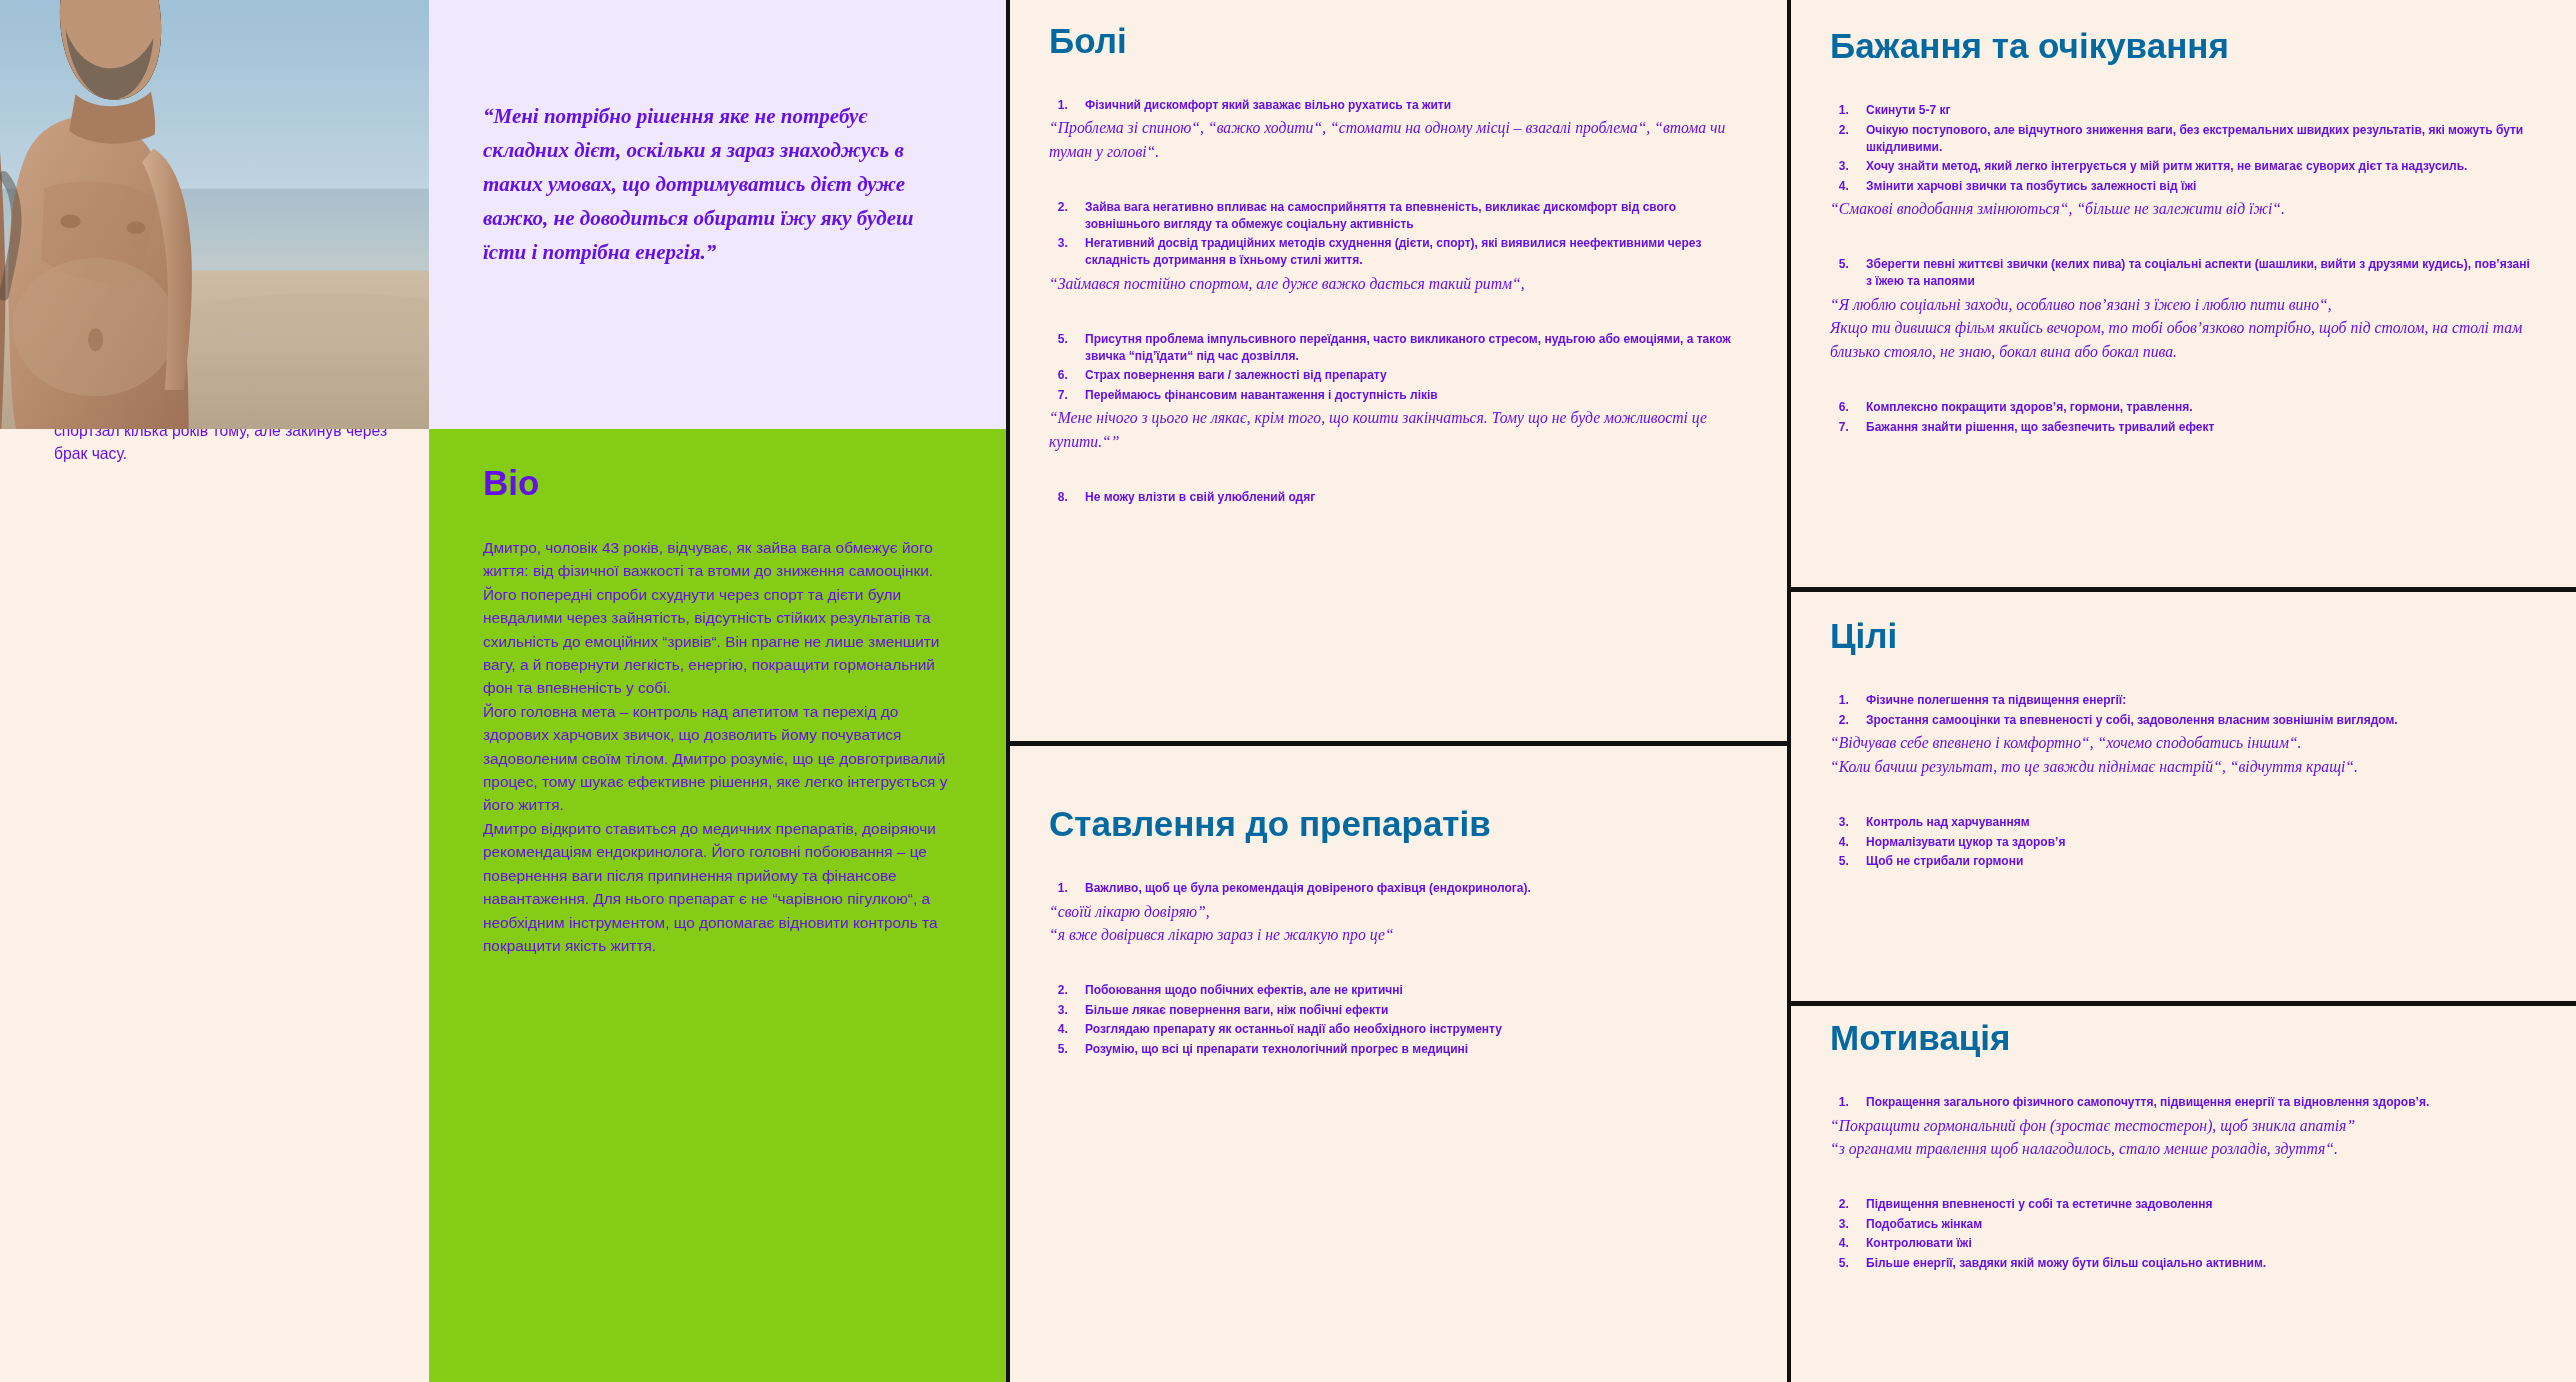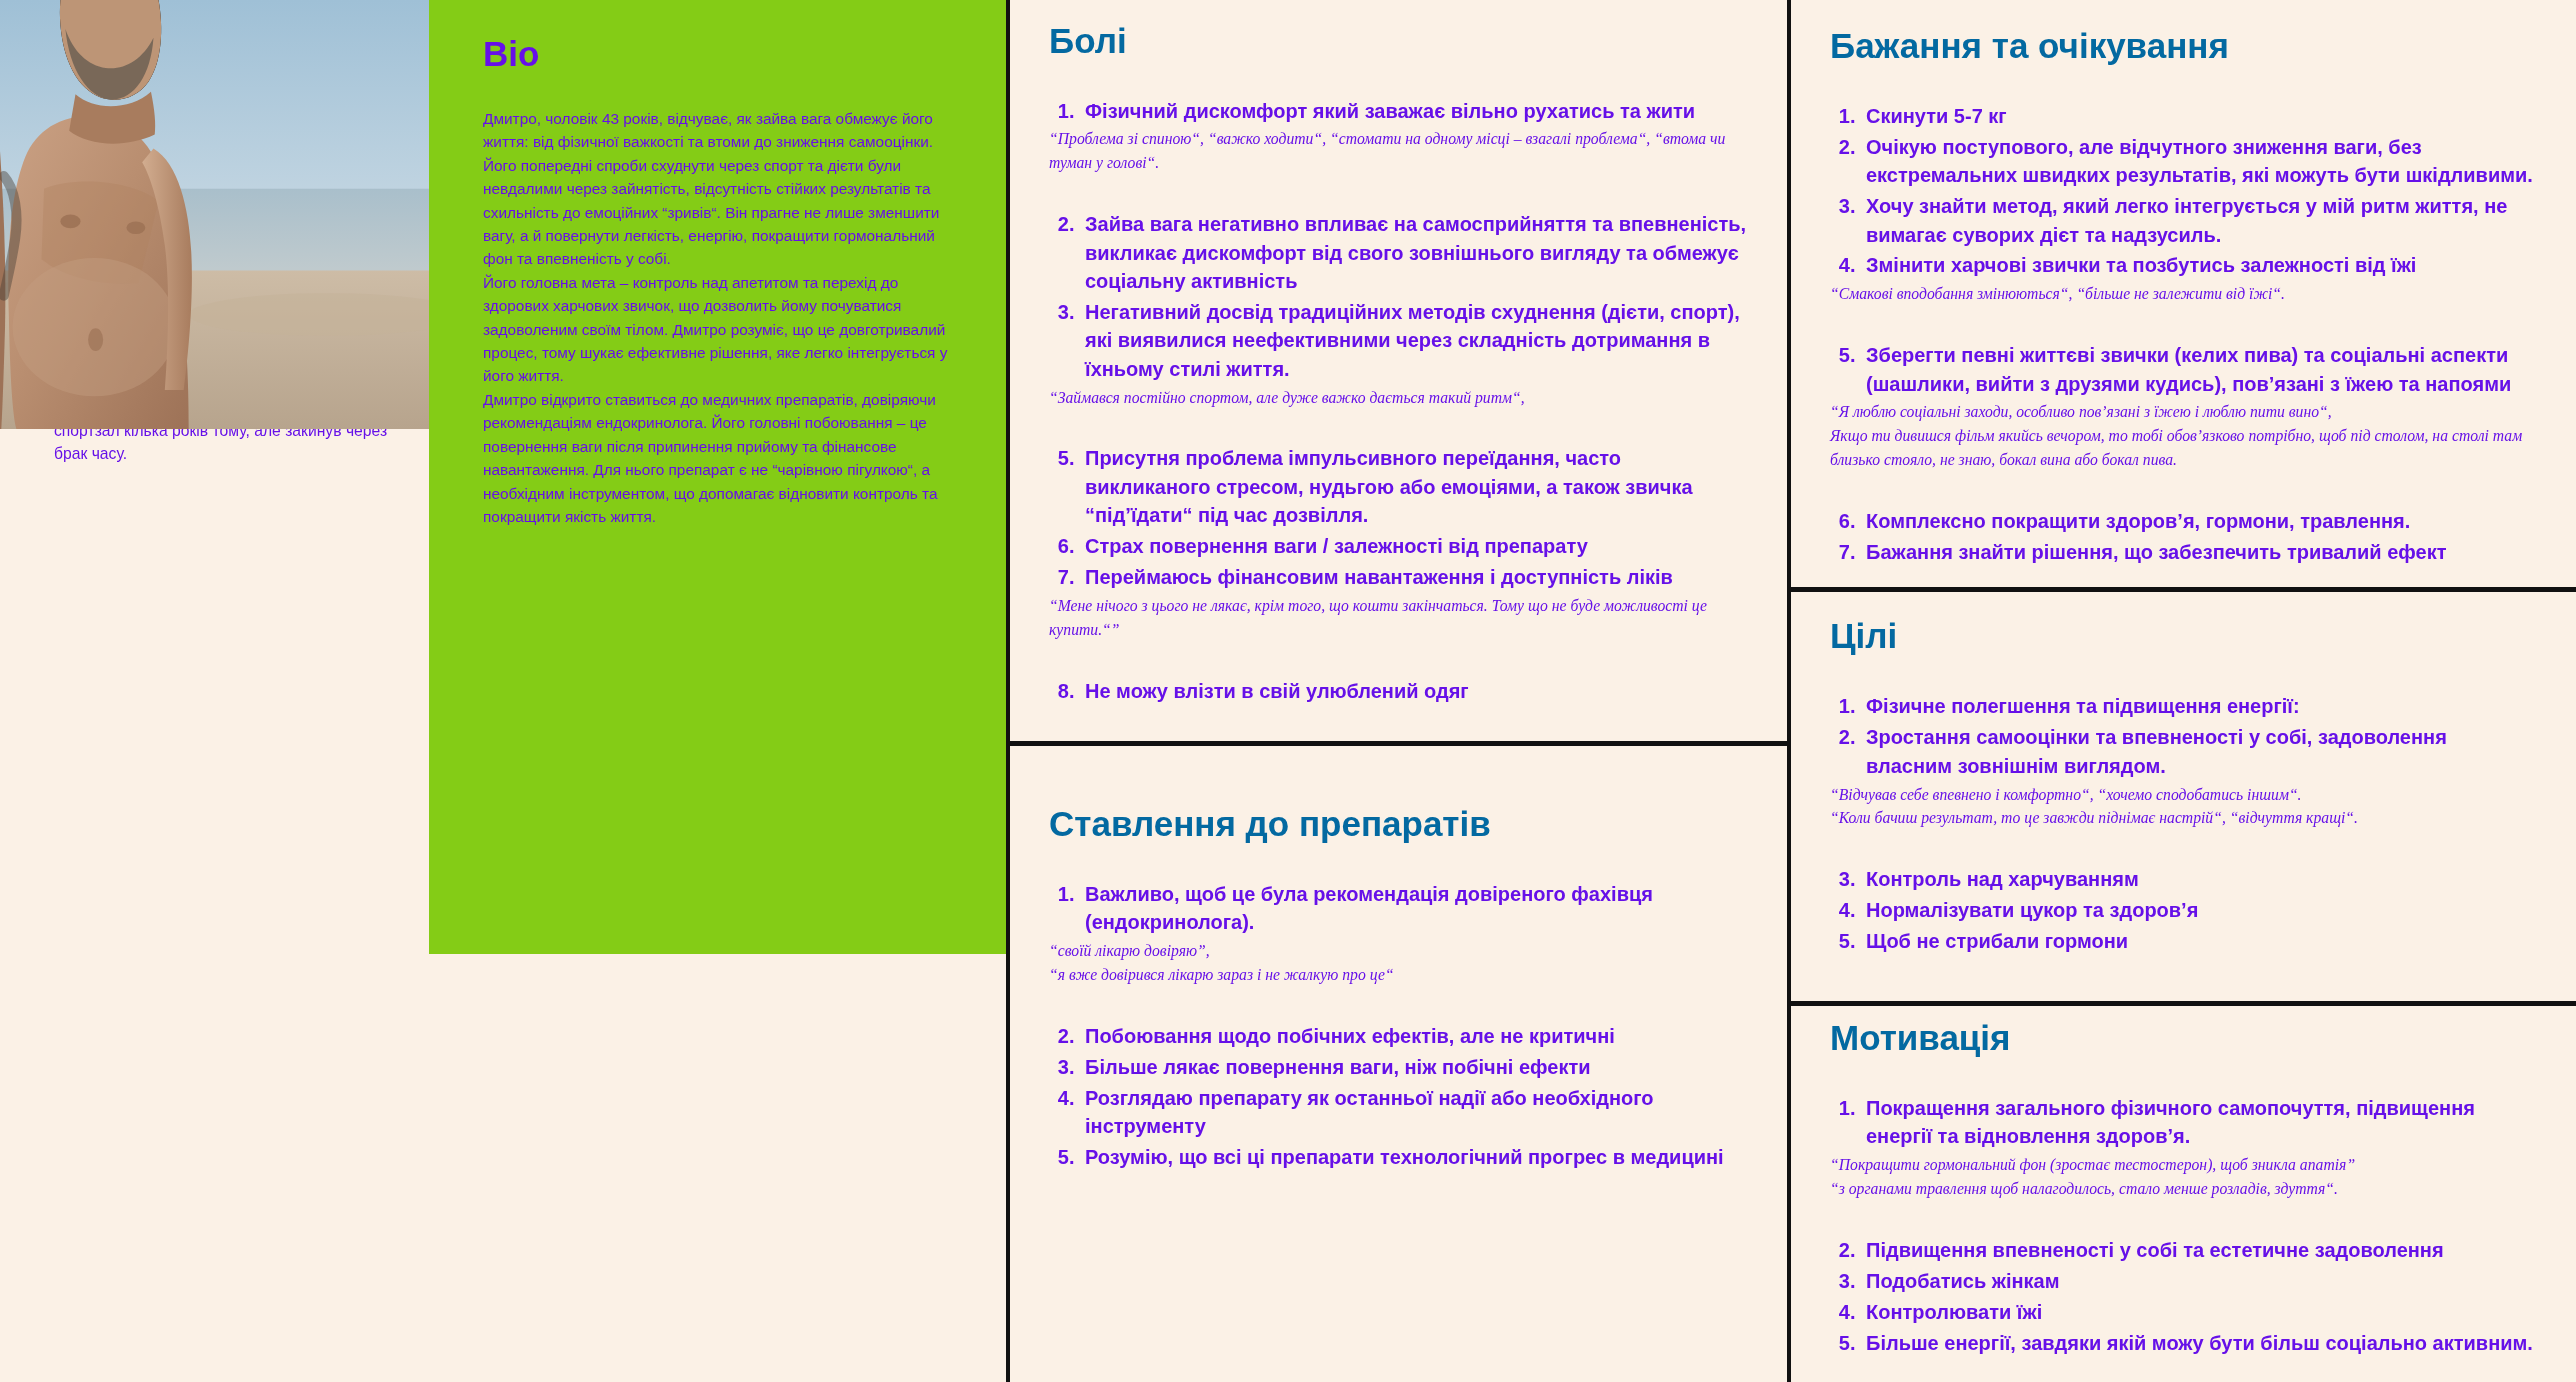--- a/index.html
+++ b/index.html
@@ -60,21 +60,21 @@
   .cell.goals      { height: 414px; border-bottom: 5.7px solid #111; padding-top: 26.4px;}
   .cell.motivation { height: 377px; padding-top: 14px;}
 
   .sec-title { font-size: 35px; font-weight: 700; color: #0369a1; line-height: 1.0; margin-bottom: 39px; }
 
   ol.num { list-style: none; counter-reset: li; margin: 0; padding: 0; }
   ol.num > li.item {
     counter-increment: li;
     position: relative;
     padding-left: 36px;
-    font-size: 20px; font-weight: 700; color: #6610E8; line-height: 1.42;
+    font-size: 12px; font-weight: 700; color: #6610E8; line-height: 1.42;
     margin-bottom: 2.5px;
   }
   ol.num > li.item::before {
     content: counter(li) ".";
     position: absolute; left: 8.8px; top: 0; font-weight: 700;
   }
   ol.num > li.item[data-num]::before { content: attr(data-num) "."; }
   li.quote-line, p.quote-line {
     list-style: none;
     font-size: 15.7px; font-style: italic; color: #6610E8; line-height: 1.52;
@@ -164,20 +164,23 @@
           <b>Професія:</b><span> Власник малого бізнесу (логістика), дохід вище середнього</span>
         </div>
         <div class="row">
           <b>Хобі та інтереси:</b><span> Риболовля, дивиться футбол по телевізору, іноді ходить у сауну з друзями. Фізично неактивний, пробував спортзал кілька років тому, але закинув через брак часу.</span>
         </div>
       </div>
     </div>
   </div>
 
   <div class="col-bio">
+    <div class="quote-pane">
+      <div class="quote-text">“Мені потрібно рішення яке не потребує складних дієт, оскільки я зараз знаходжусь в таких умовах, що дотримуватись дієт дуже важко, не доводиться обирати їжу яку будеш їсти і потрібна енергія.”</div>
+    </div>
     <div class="bio-pane">
       <div class="bio-title">Bio</div>
       <div class="bio-body">
         <p>Дмитро, чоловік 43 років, відчуває, як зайва вага обмежує його життя: від фізичної важкості та втоми до зниження самооцінки. Його попередні спроби схуднути через спорт та дієти були невдалими через зайнятість, відсутність стійких результатів та схильність до емоційних “зривів“. Він прагне не лише зменшити вагу, а й повернути легкість, енергію, покращити гормональний фон та впевненість у собі.</p>
         <p>Його головна мета – контроль над апетитом та перехід до здорових харчових звичок, що дозволить йому почуватися задоволеним своїм тілом. Дмитро розуміє, що це довготривалий процес, тому шукає ефективне рішення, яке легко інтегрується у його життя.</p>
         <p>Дмитро відкрито ставиться до медичних препаратів, довіряючи рекомендаціям ендокринолога. Його головні побоювання – це повернення ваги після припинення прийому та фінансове навантаження. Для нього препарат є не “чарівною пігулкою“, а необхідним інструментом, що допомагає відновити контроль та покращити якість життя.</p>
       </div>
     </div>
   </div>
 

